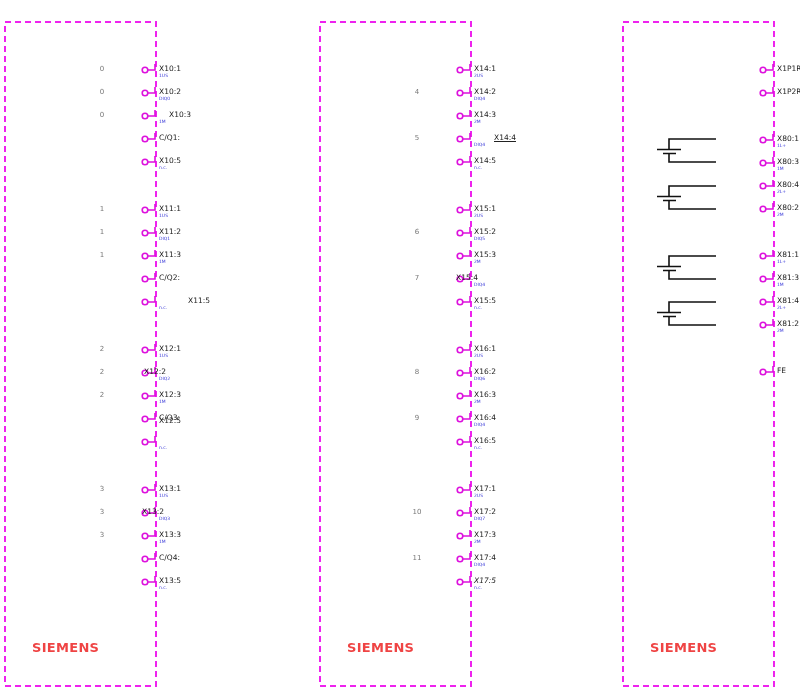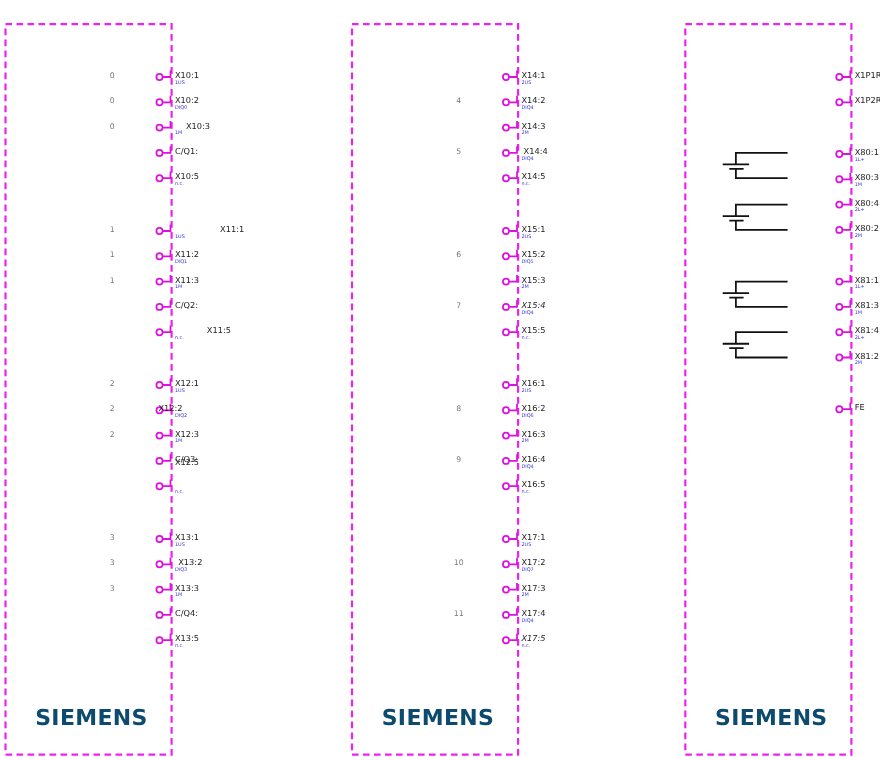--- a/index.html
+++ b/index.html
@@ -1,19 +1,19 @@
 <!DOCTYPE html>
 <html><head>
 <meta charset="utf-8">
 <style>
   html, body { margin:0; padding:0; background:#ffffff; }
   body { width:800px; height:688px; position:relative; overflow:hidden; font-family:"DejaVu Sans", sans-serif; }
   .module { position:absolute; box-sizing:border-box; }
   .module svg.frame { position:absolute; left:0; top:0; overflow:visible; }
-  .logo { position:absolute; font-family:"DejaVu Sans", sans-serif; font-weight:bold; font-size:20px; color:#0c4a6e; letter-spacing:0.3px; }
+  .logo { position:absolute; font-family:"DejaVu Sans", sans-serif; font-weight:bold; font-size:13px; color:#ef4444; letter-spacing:0.3px; }
   .term-label { position:absolute; font-size:7.5px; color:#222; white-space:nowrap; font-family:"DejaVu Sans", sans-serif; }
   .term-sub { position:absolute; font-size:4.5px; color:#3a3ad8; white-space:nowrap; font-family:"DejaVu Sans", sans-serif; }
   .channel { position:absolute; font-size:7px; color:#777; font-family:"DejaVu Sans", sans-serif; text-align:center; width:16px; }
   svg.overlay { position:absolute; left:0; top:0; }
 </style>
 </head>
 <body>
 
 <div class="module" style="left:0;top:0;width:800px;height:688px;">
   <svg class="frame" width="800" height="688">
@@ -152,21 +152,21 @@
     <div class="channel" style="left: 94px; top: 65px;">0</div>
     <div class="term-label" style="left: 159px; top: 87px;">X10:2</div>
     <div class="term-sub" style="left: 159px; top: 96px; color: rgb(58, 58, 216);">DIQ0</div>
     <div class="channel" style="left: 94px; top: 88px;">0</div>
     <div class="term-label" style="left: 169px; top: 110px;">X10:3</div>
     <div class="term-sub" style="left: 159px; top: 119px; color: rgb(58, 58, 216);">1M</div>
     <div class="channel" style="left: 94px; top: 111px;">0</div>
     <div class="term-label" style="left: 159px; top: 133px;">C/Q1:</div>
     <div class="term-label" style="left: 159px; top: 156px;">X10:5</div>
     <div class="term-sub" style="left: 159px; top: 165px; color: rgb(58, 58, 216);">n.c.</div>
-    <div class="term-label" style="left: 159px; top: 204px; margin-left: 41px;">X11:1</div>
+    <div class="term-label" style="left: 159px; top: 204px;">X11:1</div>
     <div class="term-sub" style="left: 159px; top: 213px; color: rgb(58, 58, 216);">1US</div>
     <div class="channel" style="left: 94px; top: 205px;">1</div>
     <div class="term-label" style="left: 159px; top: 227px;">X11:2</div>
     <div class="term-sub" style="left: 159px; top: 236px; color: rgb(58, 58, 216);">DIQ1</div>
     <div class="channel" style="left: 94px; top: 228px;">1</div>
     <div class="term-label" style="left: 159px; top: 250px;">X11:3</div>
     <div class="term-sub" style="left: 159px; top: 259px; color: rgb(58, 58, 216);">1M</div>
     <div class="channel" style="left: 94px; top: 251px;">1</div>
     <div class="term-label" style="left: 159px; top: 273px;">C/Q2:</div>
     <div class="term-label" style="left: 159px; top: 296px; margin-left: 29px;">X11:5</div>
@@ -179,49 +179,49 @@
     <div class="channel" style="left: 94px; top: 368px;">2</div>
     <div class="term-label" style="left: 159px; top: 390px;">X12:3</div>
     <div class="term-sub" style="left: 159px; top: 399px; color: rgb(58, 58, 216);">1M</div>
     <div class="channel" style="left: 94px; top: 391px;">2</div>
     <div class="term-label" style="left: 159px; top: 413px;">C/Q3:</div>
     <div class="term-label" style="left: 159px; top: 416px;">X12:5</div>
     <div class="term-sub" style="left: 159px; top: 445px; color: rgb(58, 58, 216);">n.c.</div>
     <div class="term-label" style="left: 159px; top: 484px;">X13:1</div>
     <div class="term-sub" style="left: 159px; top: 493px; color: rgb(58, 58, 216);">1US</div>
     <div class="channel" style="left: 94px; top: 485px;">3</div>
-    <div class="term-label" style="left: 162px; top: 507px; text-align: center;">X13:2</div>
+    <div class="term-label" style="left: 142px; top: 507px; text-align: center;">X13:2</div>
     <div class="term-sub" style="left: 159px; top: 516px; color: rgb(58, 58, 216);">DIQ3</div>
     <div class="channel" style="left: 94px; top: 508px;">3</div>
     <div class="term-label" style="left: 159px; top: 530px;">X13:3</div>
     <div class="term-sub" style="left: 159px; top: 539px; color: rgb(58, 58, 216);">1M</div>
     <div class="channel" style="left: 94px; top: 531px;">3</div>
     <div class="term-label" style="left: 159px; top: 553px;">C/Q4:</div>
     <div class="term-label" style="left: 159px; top: 576px;">X13:5</div>
     <div class="term-sub" style="left: 159px; top: 585px; color: rgb(58, 58, 216);">n.c.</div>
     <div class="term-label" style="left: 474px; top: 64px;">X14:1</div>
     <div class="term-sub" style="left: 474px; top: 73px; color: rgb(58, 58, 216);">2US</div>
     <div class="term-label" style="left: 474px; top: 87px;">X14:2</div>
     <div class="term-sub" style="left: 474px; top: 96px; color: rgb(58, 58, 216);">DIQ4</div>
     <div class="channel" style="left: 409px; top: 88px;">4</div>
     <div class="term-label" style="left: 474px; top: 110px;">X14:3</div>
     <div class="term-sub" style="left: 474px; top: 119px; color: rgb(58, 58, 216);">2M</div>
-    <div class="term-label" style="left: 476px; top: 133px;">X14:4</div>
+    <div class="term-label" style="left: 494px; top: 133px; text-decoration: underline;">X14:4</div>
     <div class="term-sub" style="left: 474px; top: 142px; color: rgb(58, 58, 216);">DIQ4</div>
     <div class="channel" style="left: 409px; top: 134px;">5</div>
     <div class="term-label" style="left: 474px; top: 156px;">X14:5</div>
     <div class="term-sub" style="left: 474px; top: 165px; color: rgb(58, 58, 216);">n.c.</div>
     <div class="term-label" style="left: 474px; top: 204px;">X15:1</div>
     <div class="term-sub" style="left: 474px; top: 213px; color: rgb(58, 58, 216);">2US</div>
     <div class="term-label" style="left: 474px; top: 227px;">X15:2</div>
     <div class="term-sub" style="left: 474px; top: 236px; color: rgb(58, 58, 216);">DIQ5</div>
     <div class="channel" style="left: 409px; top: 228px;">6</div>
     <div class="term-label" style="left: 474px; top: 250px;">X15:3</div>
     <div class="term-sub" style="left: 474px; top: 259px; color: rgb(58, 58, 216);">2M</div>
-    <div class="term-label" style="left: 474px; top: 273px; font-style: italic;">X15:4</div>
+    <div class="term-label" style="left: 456px; top: 273px;">X15:4</div>
     <div class="term-sub" style="left: 474px; top: 282px; color: rgb(58, 58, 216);">DIQ4</div>
     <div class="channel" style="left: 409px; top: 274px;">7</div>
     <div class="term-label" style="left: 474px; top: 296px;">X15:5</div>
     <div class="term-sub" style="left: 474px; top: 305px; color: rgb(58, 58, 216);">n.c.</div>
     <div class="term-label" style="left: 474px; top: 344px;">X16:1</div>
     <div class="term-sub" style="left: 474px; top: 353px; color: rgb(58, 58, 216);">2US</div>
     <div class="term-label" style="left: 474px; top: 367px;">X16:2</div>
     <div class="term-sub" style="left: 474px; top: 376px; color: rgb(58, 58, 216);">DIQ6</div>
     <div class="channel" style="left: 409px; top: 368px;">8</div>
     <div class="term-label" style="left: 474px; top: 390px;">X16:3</div>

